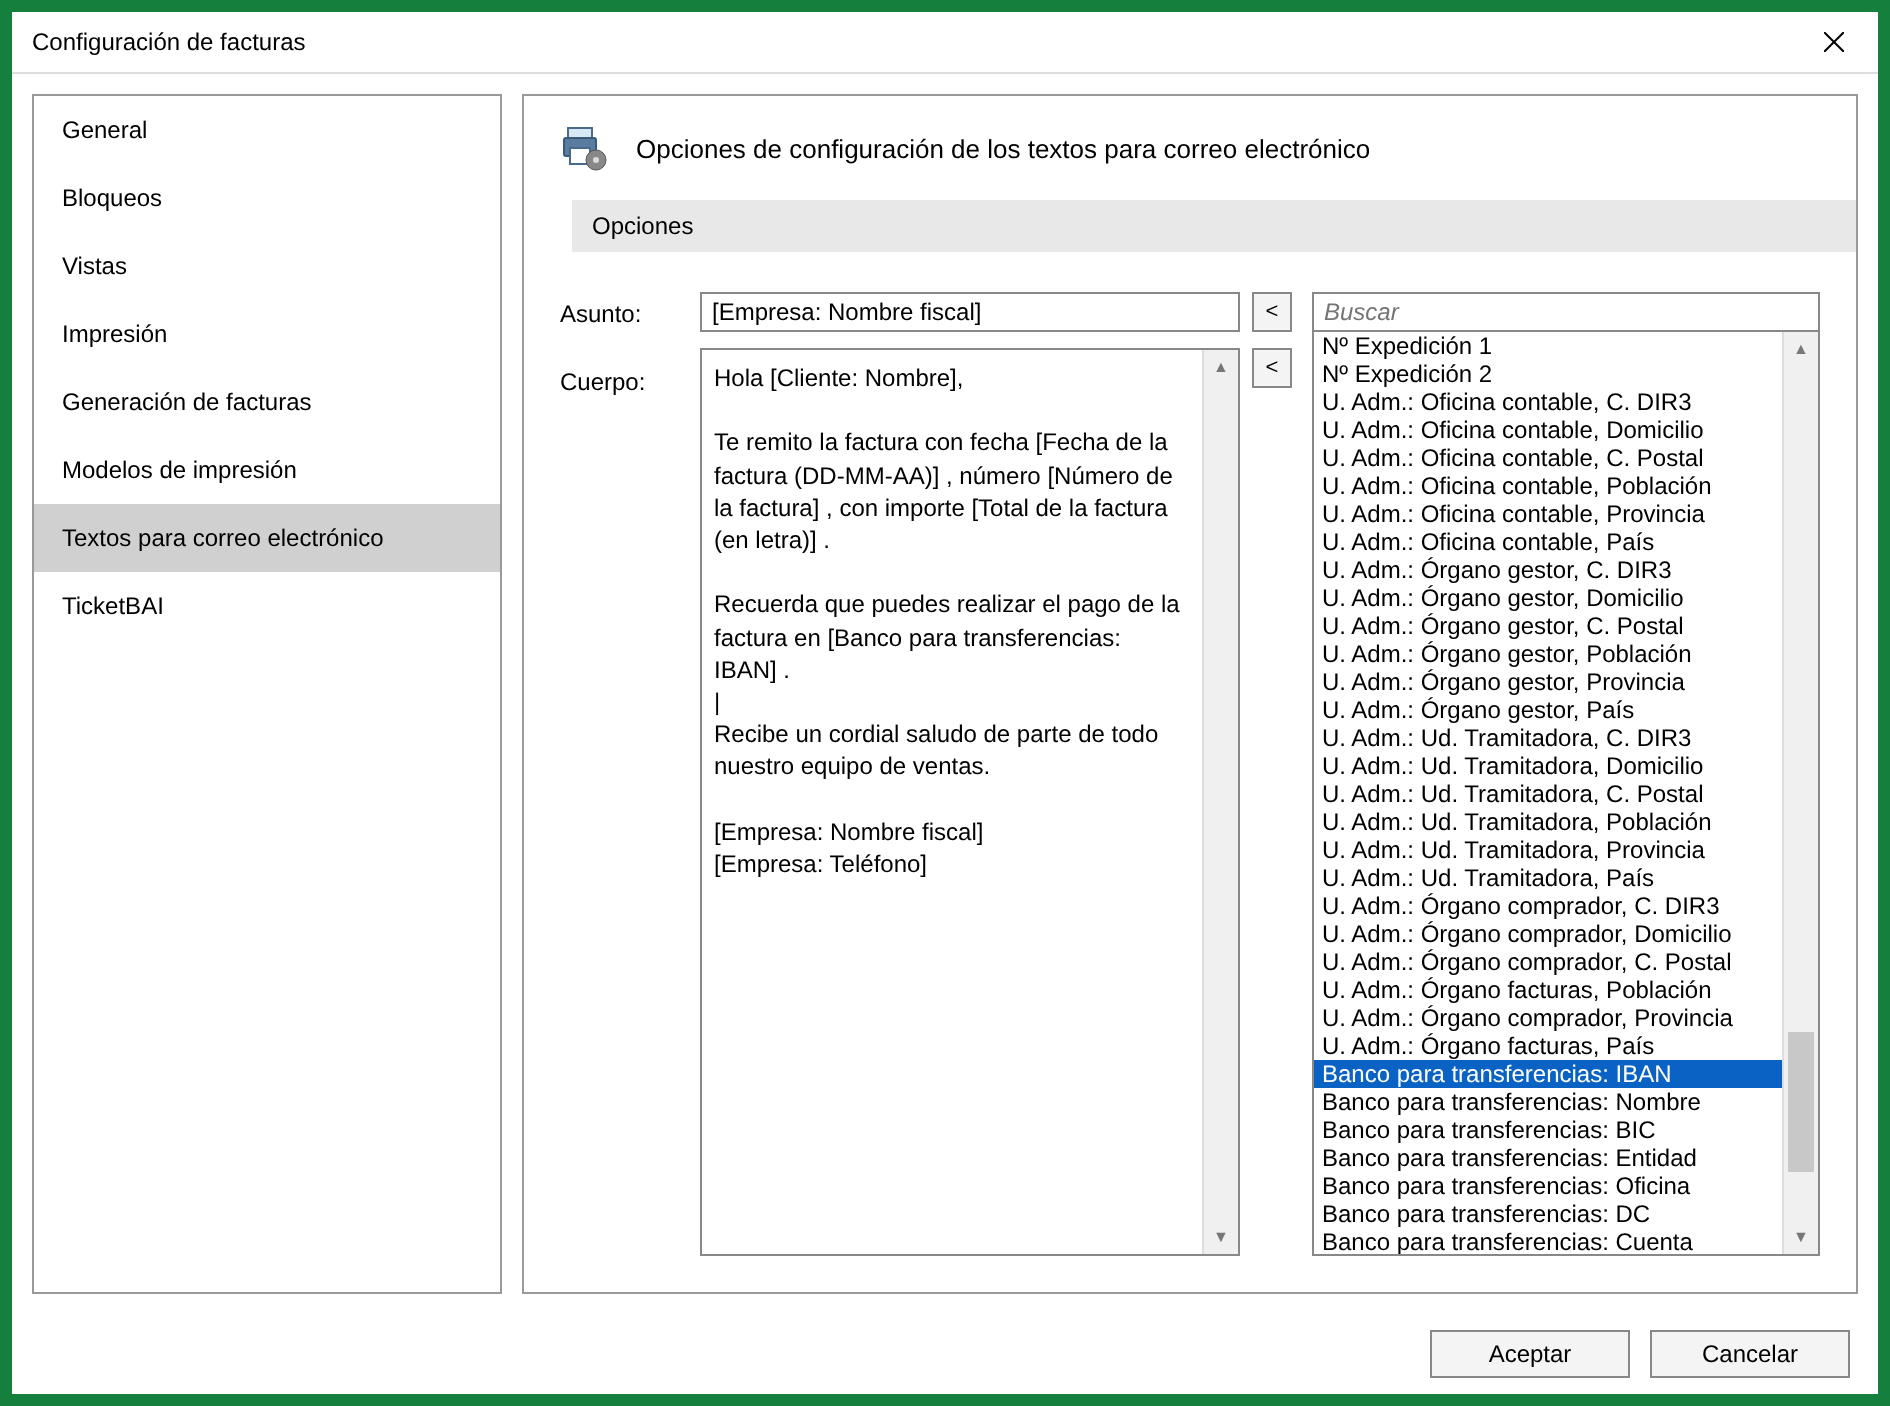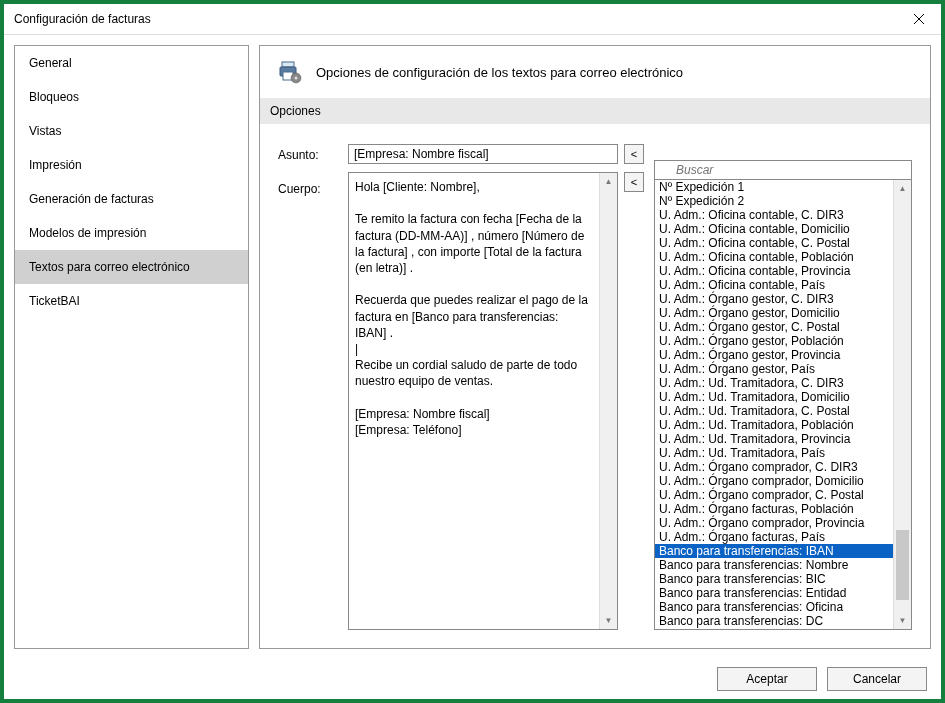--- a/index.html
+++ b/index.html
@@ -11,21 +11,21 @@
     background: #fff;
     width: 945px;
     height: 703px;
     overflow: hidden;
   }
   .window {
     width: 945px;
     height: 703px;
     display: flex;
     flex-direction: column;
-    border: 4px solid #15803d;
+    border: 6px solid #15803d;
     box-sizing: border-box;
   }
   .titlebar {
     height: 30px;
     display: flex;
     align-items: center;
     justify-content: space-between;
     padding-left: 10px;
     border-bottom: 1px solid #ddd;
     background: #fff;
@@ -79,20 +79,21 @@
   .printer-icon {
     width: 24px;
     height: 24px;
     flex-shrink: 0;
   }
   .main-title { font-size: 13px; }
   .section-bar {
     background: #e8e8e8;
     padding: 6px 10px;
     font-size: 12px;
+    margin-left: 24px;
   }
   .main-body {
     flex: 1;
     display: flex;
     padding: 20px 18px 18px 18px;
     gap: 6px;
     min-height: 0;
   }
   .labels-col {
     width: 64px;
@@ -170,28 +171,27 @@
   }
   .list-col {
     flex: 1;
     display: flex;
     flex-direction: column;
     min-height: 0;
   }
   .search-input {
     border: 1px solid #888;
     height: 20px;
-    padding: 2px 21px;
+    padding: 2px 5px;
     font-family: inherit;
     font-size: 12px;
     font-style: italic;
     color: #888;
     box-sizing: border-box;
     width: 100%;
-    margin-top: 16px;
   }
   .listbox {
     flex: 1;
     border: 1px solid #888;
     border-top: none;
     box-sizing: border-box;
     display: flex;
     min-height: 0;
   }
   .list-items {

